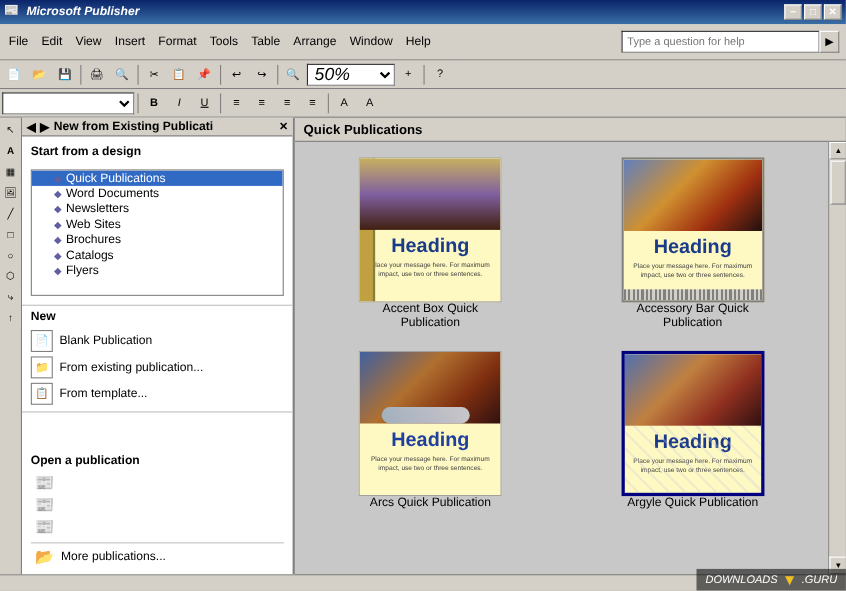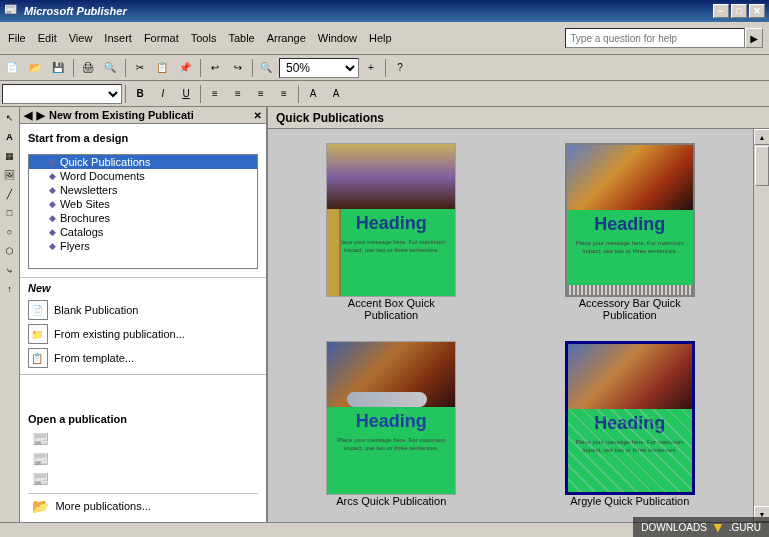--- a/index.html
+++ b/index.html
@@ -42,21 +42,21 @@
     }
     .toolbar-btn {
       width: 22px; height: 22px; background: #d4d0c8;
       border: 1px solid transparent;
       display: flex; align-items: center; justify-content: center;
       cursor: pointer; font-size: 10px;
     }
     .toolbar-sep { width: 1px; height: 18px; background: #808080; margin: 0 2px; }
     .toolbar-combo {
       height: 20px; border: 1px inset #808080; background: white;
-      font-size: 12px; padding: 0 2px; width: 80px;
+      font-size: 16px; padding: 0 2px; width: 80px; font-style: italic;
     }
     .question-box {
       flex: 1; display: flex; align-items: center; justify-content: flex-end; padding-right: 4px;
     }
     .question-input {
       height: 20px; width: 180px; border: 1px inset #808080; background: white;
       font-size: 10px; padding: 0 4px; color: #666;
     }
     .question-btn {
       height: 20px; padding: 0 4px; background: #d4d0c8;
@@ -122,21 +122,21 @@
     }
     .tree-item {
       padding: 1px 4px 1px 20px; font-size: 11px; cursor: pointer;
       display: flex; align-items: center; gap: 4px;
     }
     .tree-item.selected { background: #316ac5; color: white; }
     .tree-item-icon { font-size: 9px; color: #6060a0; }
 
     
     .new-section { padding: 4px 8px; border-top: 1px solid #c0c0c0; }
-    .new-section-title { font-weight: bold; font-size: 11px; margin-bottom: 4px; font-style: italic; }
+    .new-section-title { font-weight: bold; font-size: 11px; margin-bottom: 4px; }
     .new-item { display: flex; align-items: center; gap: 6px; padding: 2px 0; cursor: pointer; }
     .new-item-icon { width: 20px; height: 20px; border: 1px solid #808080; background: white;
       display: flex; align-items: center; justify-content: center; font-size: 10px; }
 
     
     .open-section { padding: 4px 8px; border-top: 1px solid #c0c0c0; }
     .open-section-title { font-weight: bold; font-size: 11px; margin-bottom: 4px; margin-top: 34px; }
     .open-item { display: flex; align-items: center; gap: 6px; padding: 2px 0 2px 4px; cursor: pointer; }
     .open-item-icon { font-size: 14px; }
     .more-pubs { display: flex; align-items: center; gap: 6px; padding: 4px 4px; cursor: pointer; border-top: 1px solid #c0c0c0; margin-top: 4px; }
@@ -151,21 +151,21 @@
       padding: 0 8px; border-bottom: 1px solid #808080; font-weight: bold; font-size: 12px;
     }
     .content-scroll {
       flex: 1; overflow-y: auto; overflow-x: hidden; background: #c8c8c8; padding: 10px;
     }
     .pub-grid {
       display: grid; grid-template-columns: 1fr 1fr; gap: 20px; padding: 4px;
     }
     .pub-item { display: flex; flex-direction: column; align-items: center; cursor: pointer; }
     .pub-thumb {
-      width: 130px; height: 154px; background: #22c55e;
+      width: 130px; height: 132px; background: #fef9c3;
       border: 2px solid #808080; position: relative; overflow: hidden;
       display: flex; flex-direction: column; align-items: center; justify-content: flex-start;
     }
     .pub-thumb.selected { border: 3px solid #000080; }
     .pub-thumb-img {
       width: 100%; height: 65px; background: linear-gradient(135deg, #4a6fa5 0%, #e8a020 40%, #c04010 70%, #301010 100%);
       position: relative;
     }
     .pub-thumb-heading {
       font-size: 18px; font-weight: bold; color: #1a3a8a; margin: 4px 4px 2px; text-align: center;
@@ -464,17 +464,17 @@
         <div class="vscroll-btn">▼</div>
       </div>
     </div>
   </div>
 </div>
 
 <div class="status-bar">
   <span>&nbsp;</span>
 </div>
 
-<div style="position:fixed; bottom:0; right:0; background:rgba(0,0,0,0.55); color:white; font-size:10px; padding:2px 8px; z-index:9999; display:flex; align-items:center; gap:4px;">
+<div style="position:fixed; bottom:0; right:0; background:rgba(0,0,0,0.55); color:white; font-size:10px; padding:2px 8px; z-index:9999; display:flex; align-items:center; gap:4px;font-style:italic;">
   <span>DOWNLOADS</span>
   <span style="color:#f0c020; font-size:14px;">▼</span>
   <span>.GURU</span>
 </div>
 
 </body></html>

